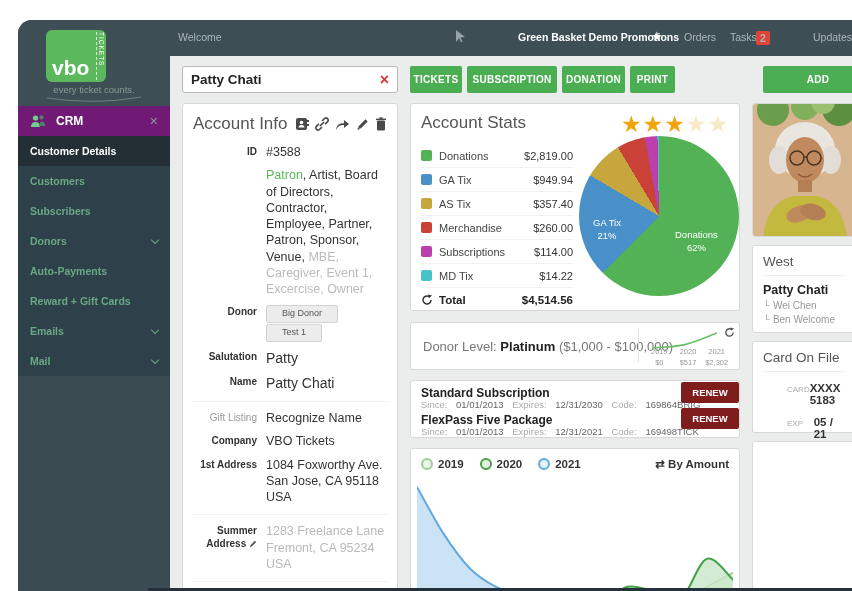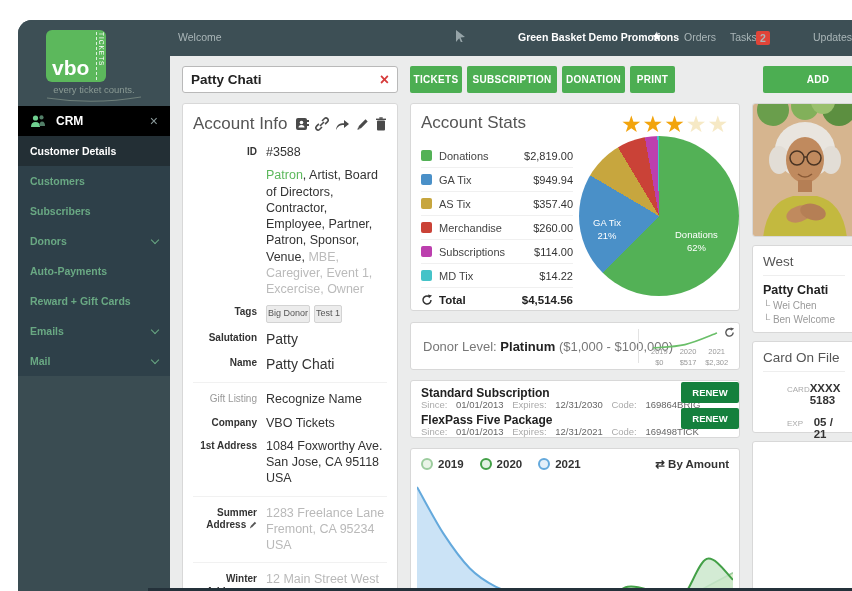--- a/index.html
+++ b/index.html
@@ -21,21 +21,21 @@
   .tb-updates { left:795px; }
   
   .sidebar { position:absolute; left:0; top:0; width:152px; bottom:0; background:#3d4f55; }
   .logo { position:absolute; left:28px; top:10px; width:60px; height:52px; background:#5cb85c;
           border-radius:6px; }
   .logo .vbo { position:absolute; left:6px; bottom:2px; color:#fff; font-size:21px; font-weight:bold; }
   .logo .vert { position:absolute; right:1px; top:2px; bottom:2px; writing-mode:vertical-rl;
           font-size:6.5px; color:#fff; border-left:1px dashed rgba(255,255,255,.8); padding-left:1px; letter-spacing:1px;}
   .tagline { position:absolute; left:0; right:0; top:64px; text-align:center; font-size:9.5px; color:#8a9a94; }
   .tagline svg { display:block; margin:1px auto 0; }
-  .crm-head { position:absolute; left:0; top:86px; right:0; height:30px; background:#000000;
+  .crm-head { position:absolute; left:0; top:86px; right:0; height:30px; background:#701a75;
           display:flex; align-items:center; padding:0 12px; }
   .crm-head .ttl { color:#fff; font-size:12px; font-weight:bold; margin-left:10px; flex:1; }
   .crm-close { color:#8b9a9b; font-size:14px; cursor:pointer; }
   .menu { position:absolute; left:0; top:116px; right:0; height:240px; background:#2e4049; }
   .mi { height:30px; display:flex; align-items:center; padding:0 12px; font-size:10.5px; color:#69a883; cursor:pointer;font-weight:bold; }
   .mi.active { background:#232f35; color:#fff; font-weight:bold; }
   .chev { width:6px; height:6px; border-right:1.5px solid #69a883; border-bottom:1.5px solid #69a883;
           transform:rotate(45deg); margin-left:auto; margin-top:-3px; }
   .sb-rest { position:absolute; left:0; top:356px; right:0; bottom:0; background:#3a4c52; }
   
@@ -60,21 +60,21 @@
   .row { display:flex; margin-bottom:7px; }
   .row .lb { width:64px; text-align:right; font-size:10px; font-weight:bold; color:#333;
              padding-top:2px; flex-shrink:0; line-height:1.25; }
   .row .lb.soft { font-weight:normal; color:#999; }
   .row .vl { flex:1; padding-left:9px; font-size:12.5px; color:#333; line-height:1.3; }
   .row .vl.big { font-size:14px; }
   .row .vl.gray { color:#b9b9b9; }
   .roles { font-size:11px; line-height:1.35; color:#555; }
   .roles .g { color:#5cb85c; } .roles .m { color:#bbb; }
   .chip { display:inline-block; background:#ececec; border:1px solid #d3d3d3; border-radius:2px;
-          font-size:9px; color:#555; padding:2px 1px; margin-right:4px; }
+          font-size:9px; color:#555; padding:2px 15px; margin-right:4px; }
   .grp { border-top:1px solid #f1f1f1; padding-top:8px; margin-top:9px; }
   .pencil-s { display:inline-block; vertical-align:-1px; }
   
   .stats { left:240px; top:47px; width:330px; height:208px; padding:9px 10px; }
   .stats-head { display:flex; align-items:flex-start; }
   .stats-head .t { font-size:17px; color:#555; flex:1; }
   .stars { font-size:23px; letter-spacing:1px; line-height:1; }
   .stars .st { color:#f6e9c5; cursor:pointer; } .stars .st.fl { color:#f2a40d; }
   .legend { position:absolute; left:10px; top:40px; width:152px; }
   .lgr { display:flex; align-items:center; height:24px; border-bottom:1px solid #f0f0f0; }
@@ -95,21 +95,21 @@
   .mini-ticks div { flex:1; text-align:center; font-size:7.5px; color:#999; line-height:1.4; }
   .refresh { position:absolute; cursor:pointer; }
   .donor .refresh { right:4px; top:4px; }
   
   .subs { left:240px; top:324px; width:330px; height:58px; padding:5px 10px; }
   .sub-row { position:relative; height:24px; }
   .sub-row .nm { font-size:12px; font-weight:bold; color:#222; }
   .sub-meta { font-size:9.5px; color:#aaa; margin-top:-1px; }
   .sub-meta b { color:#666; font-weight:normal; }
   .sub-meta span { margin-right:6px; }
-  .renew { position:absolute; right:0; width:58px; height:21px; background:#15803d; color:#fff;
+  .renew { position:absolute; right:0; width:58px; height:21px; background:#7f1d1d; color:#fff;
            border:none; border-radius:2px; font-size:9.5px; font-weight:bold; cursor:pointer;
            font-family:"Liberation Sans",sans-serif; }
   .rn1 { top:1px; } .rn2 { top:27px; }
   
   .activity { left:240px; top:392px; width:330px; height:200px; padding:8px 6px; }
   .act-legend { display:flex; align-items:center; padding:0 4px; }
   .alg { display:flex; align-items:center; margin-right:16px; cursor:pointer; }
   .alg .c { width:12px; height:12px; border-radius:50%; border:2px solid; margin-right:5px; }
   .alg .l { font-size:11.5px; font-weight:bold; color:#333; }
   .by-amt { margin-left:auto; font-size:11.5px; font-weight:bold; color:#333; cursor:pointer; }
@@ -246,21 +246,21 @@
         <div class="lb">ID</div>
         <div class="vl">#3588</div>
       </div>
       <div class="row">
         <div class="lb"></div>
         <div class="vl roles">
           <span class="g">Patron</span><span>, Artist, Board of Directors, Contractor, Employee, Partner, Patron, Sponsor, Venue, </span><span class="m">MBE, Caregiver, Event 1, Excercise, Owner</span>
         </div>
       </div>
       <div class="row">
-        <div class="lb">Tags</div>
+        <div class="lb">Donor</div>
         <div class="vl">
           <span class="chip">Big Donor</span><span class="chip">Test 1</span>
         </div>
       </div>
       <div class="row">
         <div class="lb">Salutation</div>
         <div class="vl big">Patty</div>
       </div>
       <div class="row">
         <div class="lb">Name</div>

